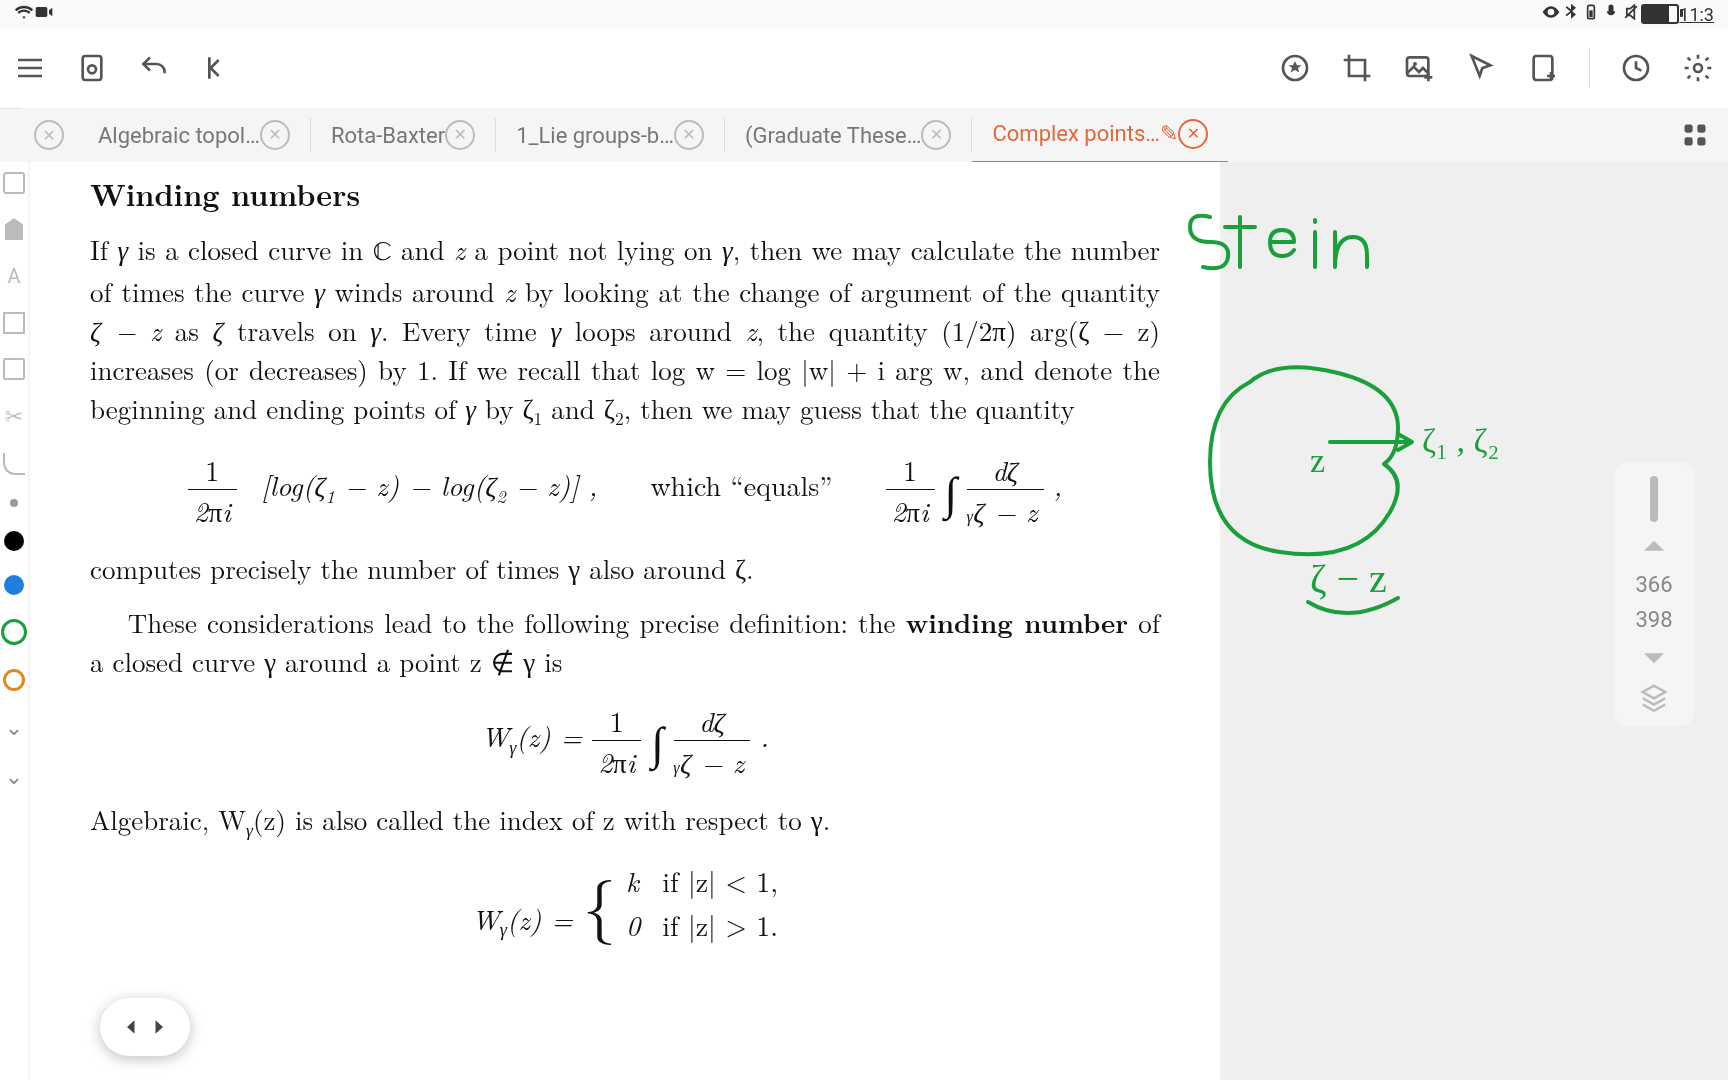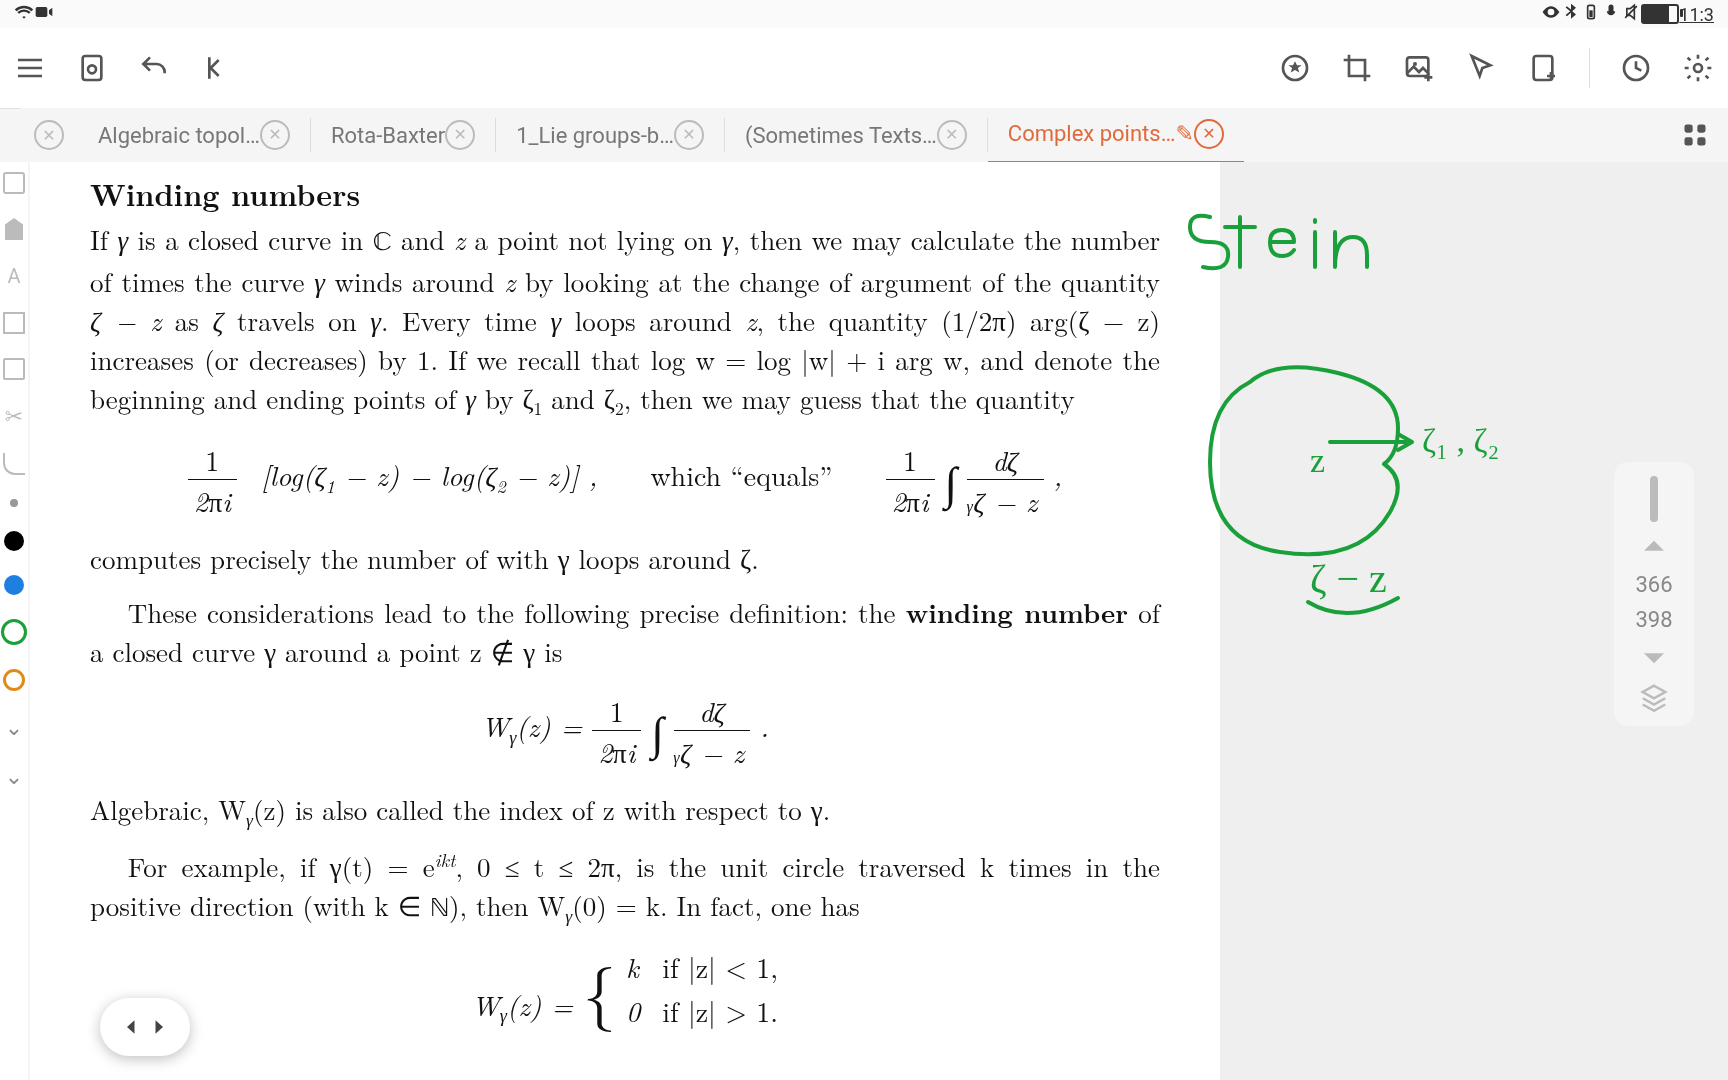--- a/index.html
+++ b/index.html
@@ -27,21 +27,21 @@
   .tab-close-leading{width:26px;height:26px;border:2px solid #bbb;border-radius:50%;display:flex;align-items:center;justify-content:center;font-size:16px;color:#bbb;margin:0 14px;}
   .apps-btn{margin-left:auto;margin-right:16px;width:34px;height:34px;display:flex;align-items:center;justify-content:center;}
   .apps-btn svg{width:28px;height:28px;fill:#555;}
   
   .leftrail{position:absolute;left:0;top:162px;bottom:0;width:28px;background:#fff;display:flex;flex-direction:column;align-items:center;gap:24px;padding-top:10px;color:#aaa;}
   .leftrail .dot{width:20px;height:20px;border-radius:50%;}
   .leftrail .ring{width:20px;height:20px;border-radius:50%;border:3px solid;}
   
   .doc{position:absolute;left:30px;right:0;top:162px;bottom:0;background:#fdfdfd;overflow:hidden;}
   .page{position:absolute;left:0;top:0;width:1190px;min-height:100%;background:#fff;padding:10px 60px 40px 60px;box-sizing:border-box;font-family:"Latin Modern Roman","CMU Serif","Times New Roman",serif;color:#111;font-size:27px;line-height:1.45;}
-  .page h3{font-weight:700;font-size:30px;margin:0 0 4px 0;}
+  .page h3{font-weight:700;font-size:30px;margin:0 0 14px 0;}
   .page p{margin:0 0 14px 0;text-align:justify;}
   .page .indent{text-indent:1.4em;}
   .math-display{font-style:italic;text-align:center;margin:18px 0;font-size:28px;}
   .frac{display:inline-block;vertical-align:middle;text-align:center;}
   .frac .num{display:block;border-bottom:1.5px solid #111;padding:0 6px;}
   .frac .den{display:block;padding:0 6px;}
   .intsym{font-size:46px;font-style:normal;display:inline-block;vertical-align:middle;position:relative;}
   .intsub{font-size:16px;font-style:italic;position:absolute;left:22px;bottom:-4px;}
   sub{font-size:0.65em;}
   sup{font-size:0.7em;}
@@ -178,21 +178,21 @@
     <span>Rota-Baxter</span>
     <span class="x">✕</span>
   </div>
   <span class="tab-sep"></span>
   <div class="tab">
     <span>1_Lie groups-b…</span>
     <span class="x">✕</span>
   </div>
   <span class="tab-sep"></span>
   <div class="tab">
-    <span>(Sometimes Texts…</span>
+    <span>(Graduate These…</span>
     <span class="x">✕</span>
   </div>
   <span class="tab-sep"></span>
   <div class="tab active">
     <span>Complex points…</span>
     <span class="pen">✎</span>
     <span class="x">✕</span>
   </div>
   <div class="apps-btn">
     <svg viewBox="0 0 24 24">
@@ -232,40 +232,37 @@
 
     <div class="math-display">
       <span class="frac"><span class="num rm">1</span><span class="den">2<span class="rm">π</span>i</span></span>
       &nbsp;[log(ζ<sub>1</sub> − z) − log(ζ<sub>2</sub> − z)] ,
       &nbsp;&nbsp;&nbsp;<span class="rm">which “equals”</span>&nbsp;&nbsp;&nbsp;
       <span class="frac"><span class="num rm">1</span><span class="den">2<span class="rm">π</span>i</span></span>
       <span class="intsym">∫<span class="intsub">γ</span></span>
       <span class="frac"><span class="num">dζ</span><span class="den">ζ − z</span></span> ,
     </div>
 
-    <p>computes precisely the number of with γ loops around ζ.</p>
+    <p>computes precisely the number of times γ also around ζ.</p>
 
     <p class="indent">
       <span>These considerations lead to the following precise definition: the </span><b>winding number</b><span> of a closed curve γ around a point z ∉ γ is</span>
     </p>
 
     <div class="math-display">
       W<sub>γ</sub>(z) =
       <span class="frac"><span class="num rm">1</span><span class="den">2<span class="rm">π</span>i</span></span>
       <span class="intsym">∫<span class="intsub">γ</span></span>
       <span class="frac"><span class="num">dζ</span><span class="den">ζ − z</span></span> .
     </div>
 
     <p>
       <span>Algebraic, W</span><sub><i>γ</i></sub><span>(z) is also called the index of z with respect to γ.</span>
     </p>
 
-    <p class="indent">
-      <span>For example, if γ(t) = e</span><sup><i>ikt</i></sup><span>, 0 ≤ t ≤ 2π, is the unit circle traversed k times in the positive direction (with k ∈ </span><span class="bb">ℕ</span><span>), then W</span><sub><i>γ</i></sub><span>(0) = k. In fact, one has</span>
-    </p>
 
     <div class="math-display">
       W<sub>γ</sub>(z) =
       <span class="piecewise">
         <span class="brace">{</span>
         <span class="cases">
           <span>k</span>
             <span class="rm">if |z| &lt; 1,</span>
           <span>0</span>
             <span class="rm">if |z| &gt; 1.</span>

